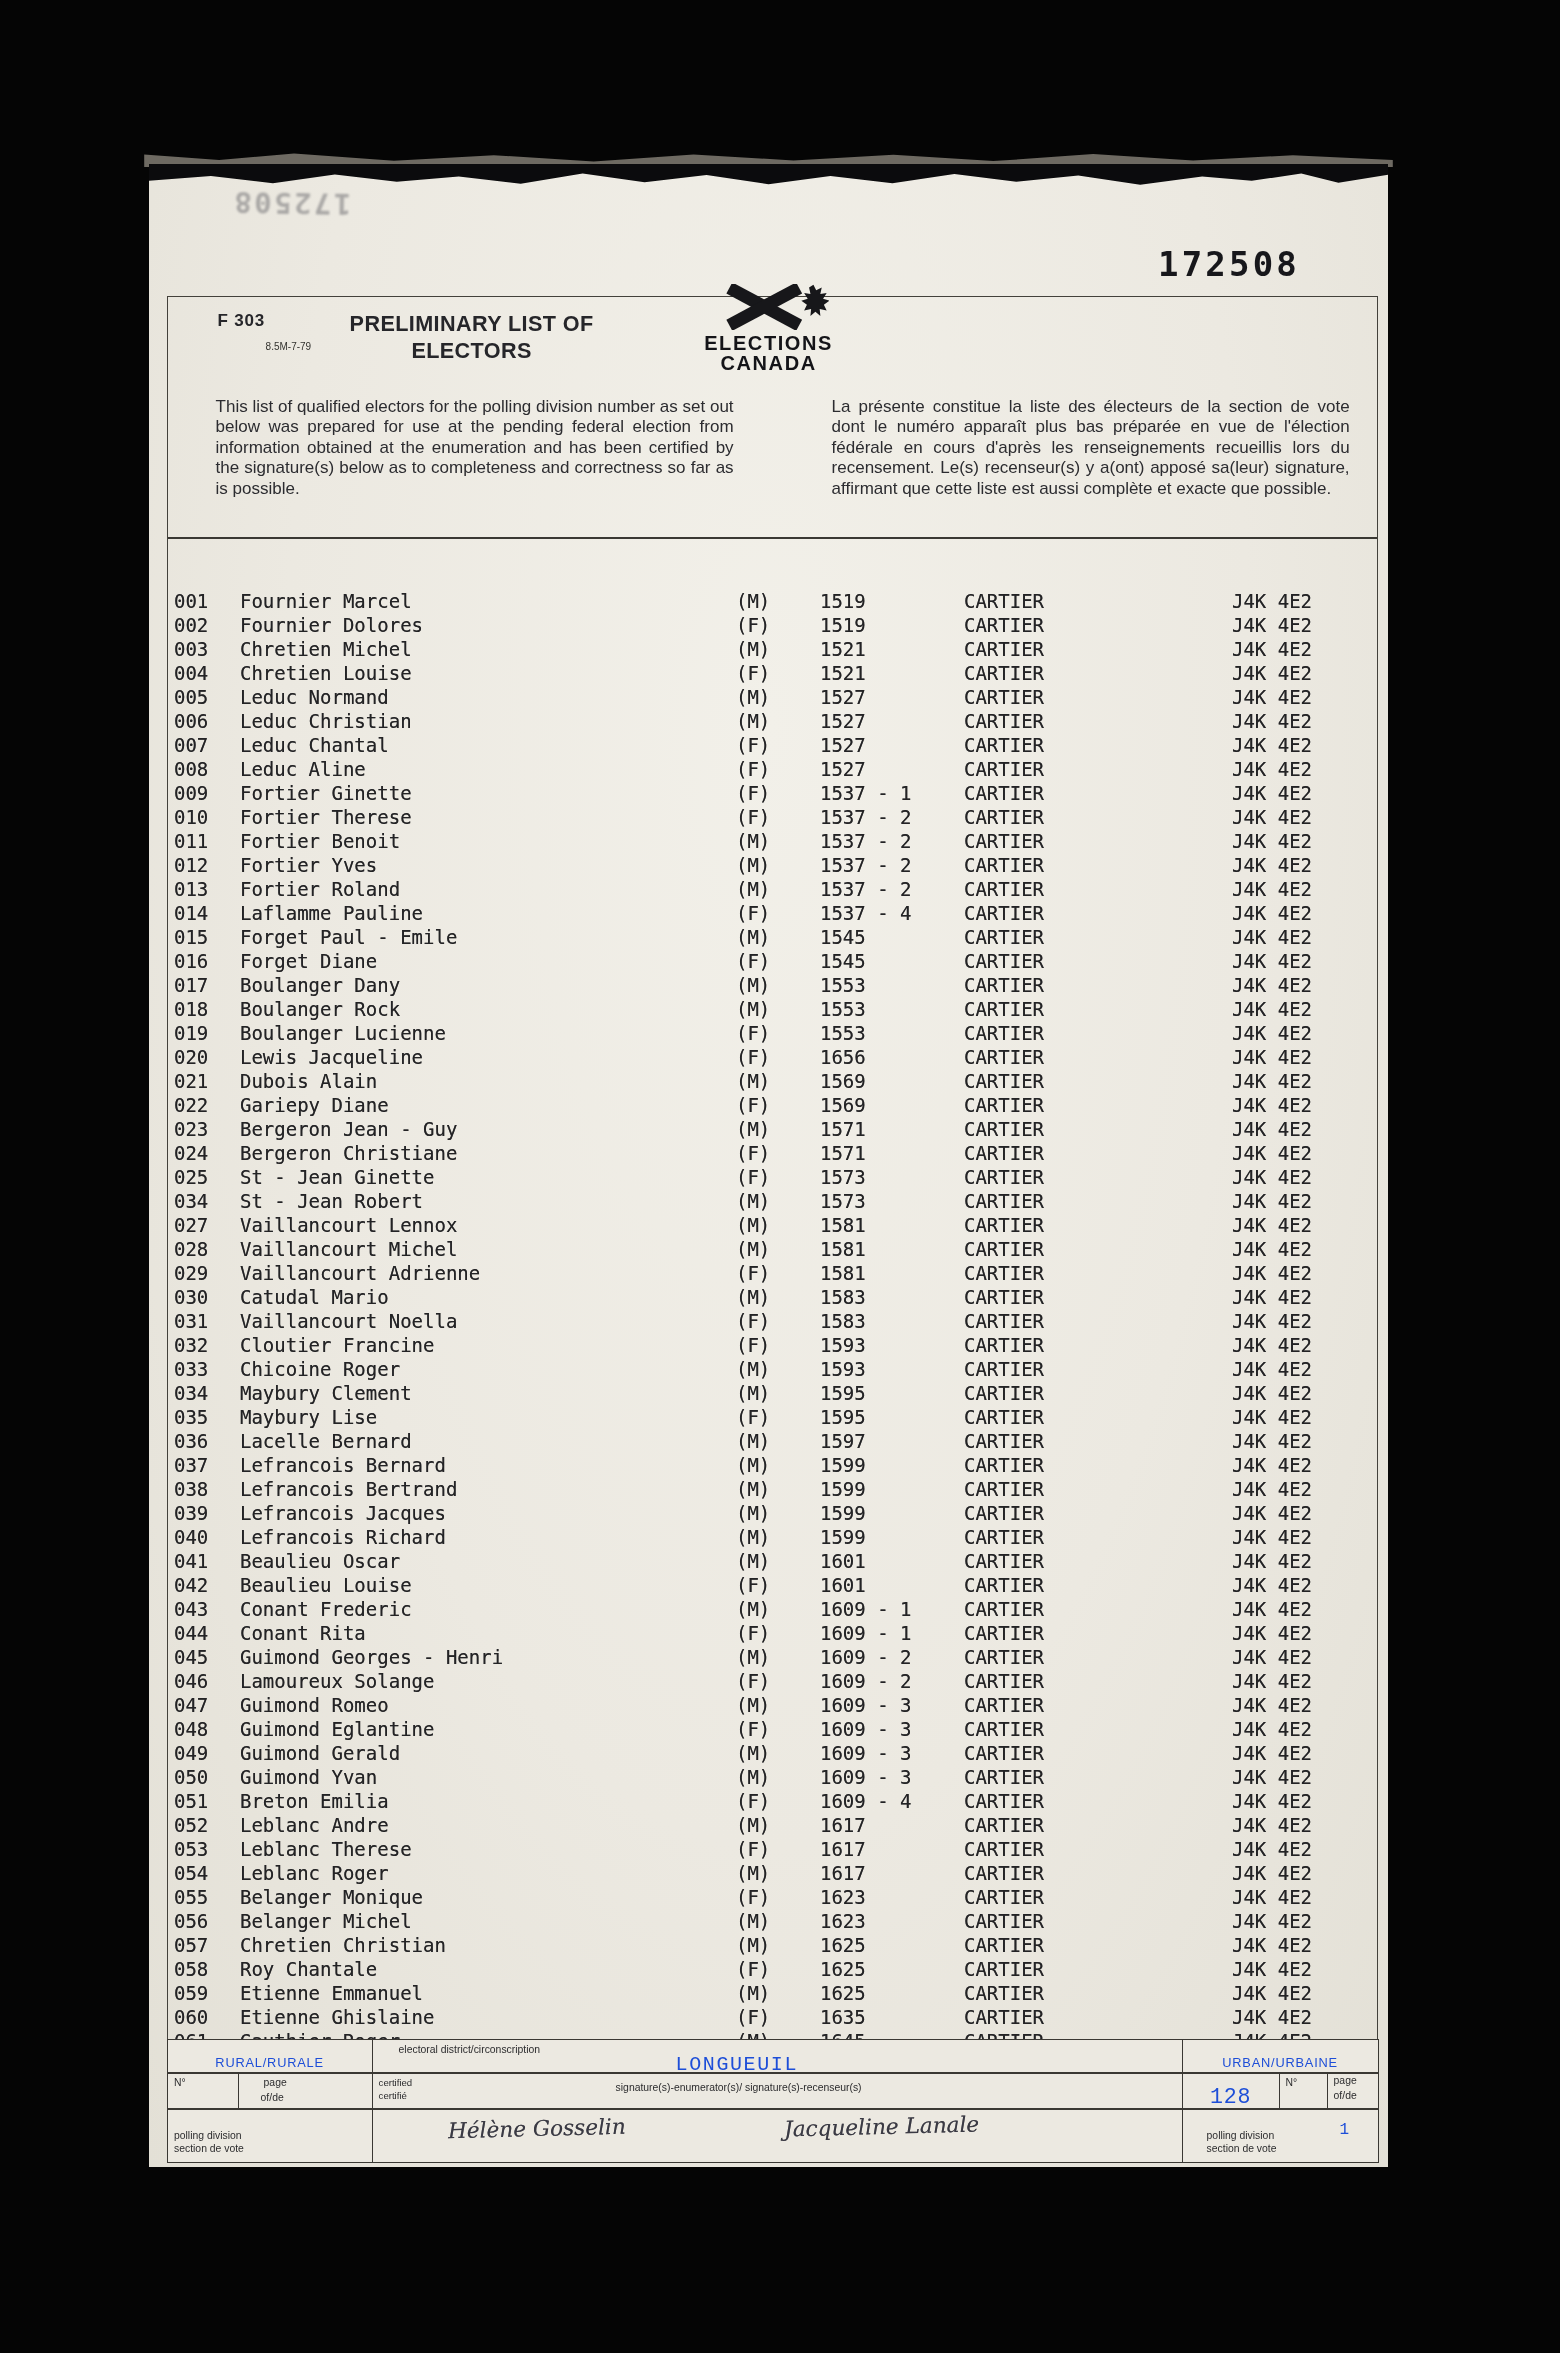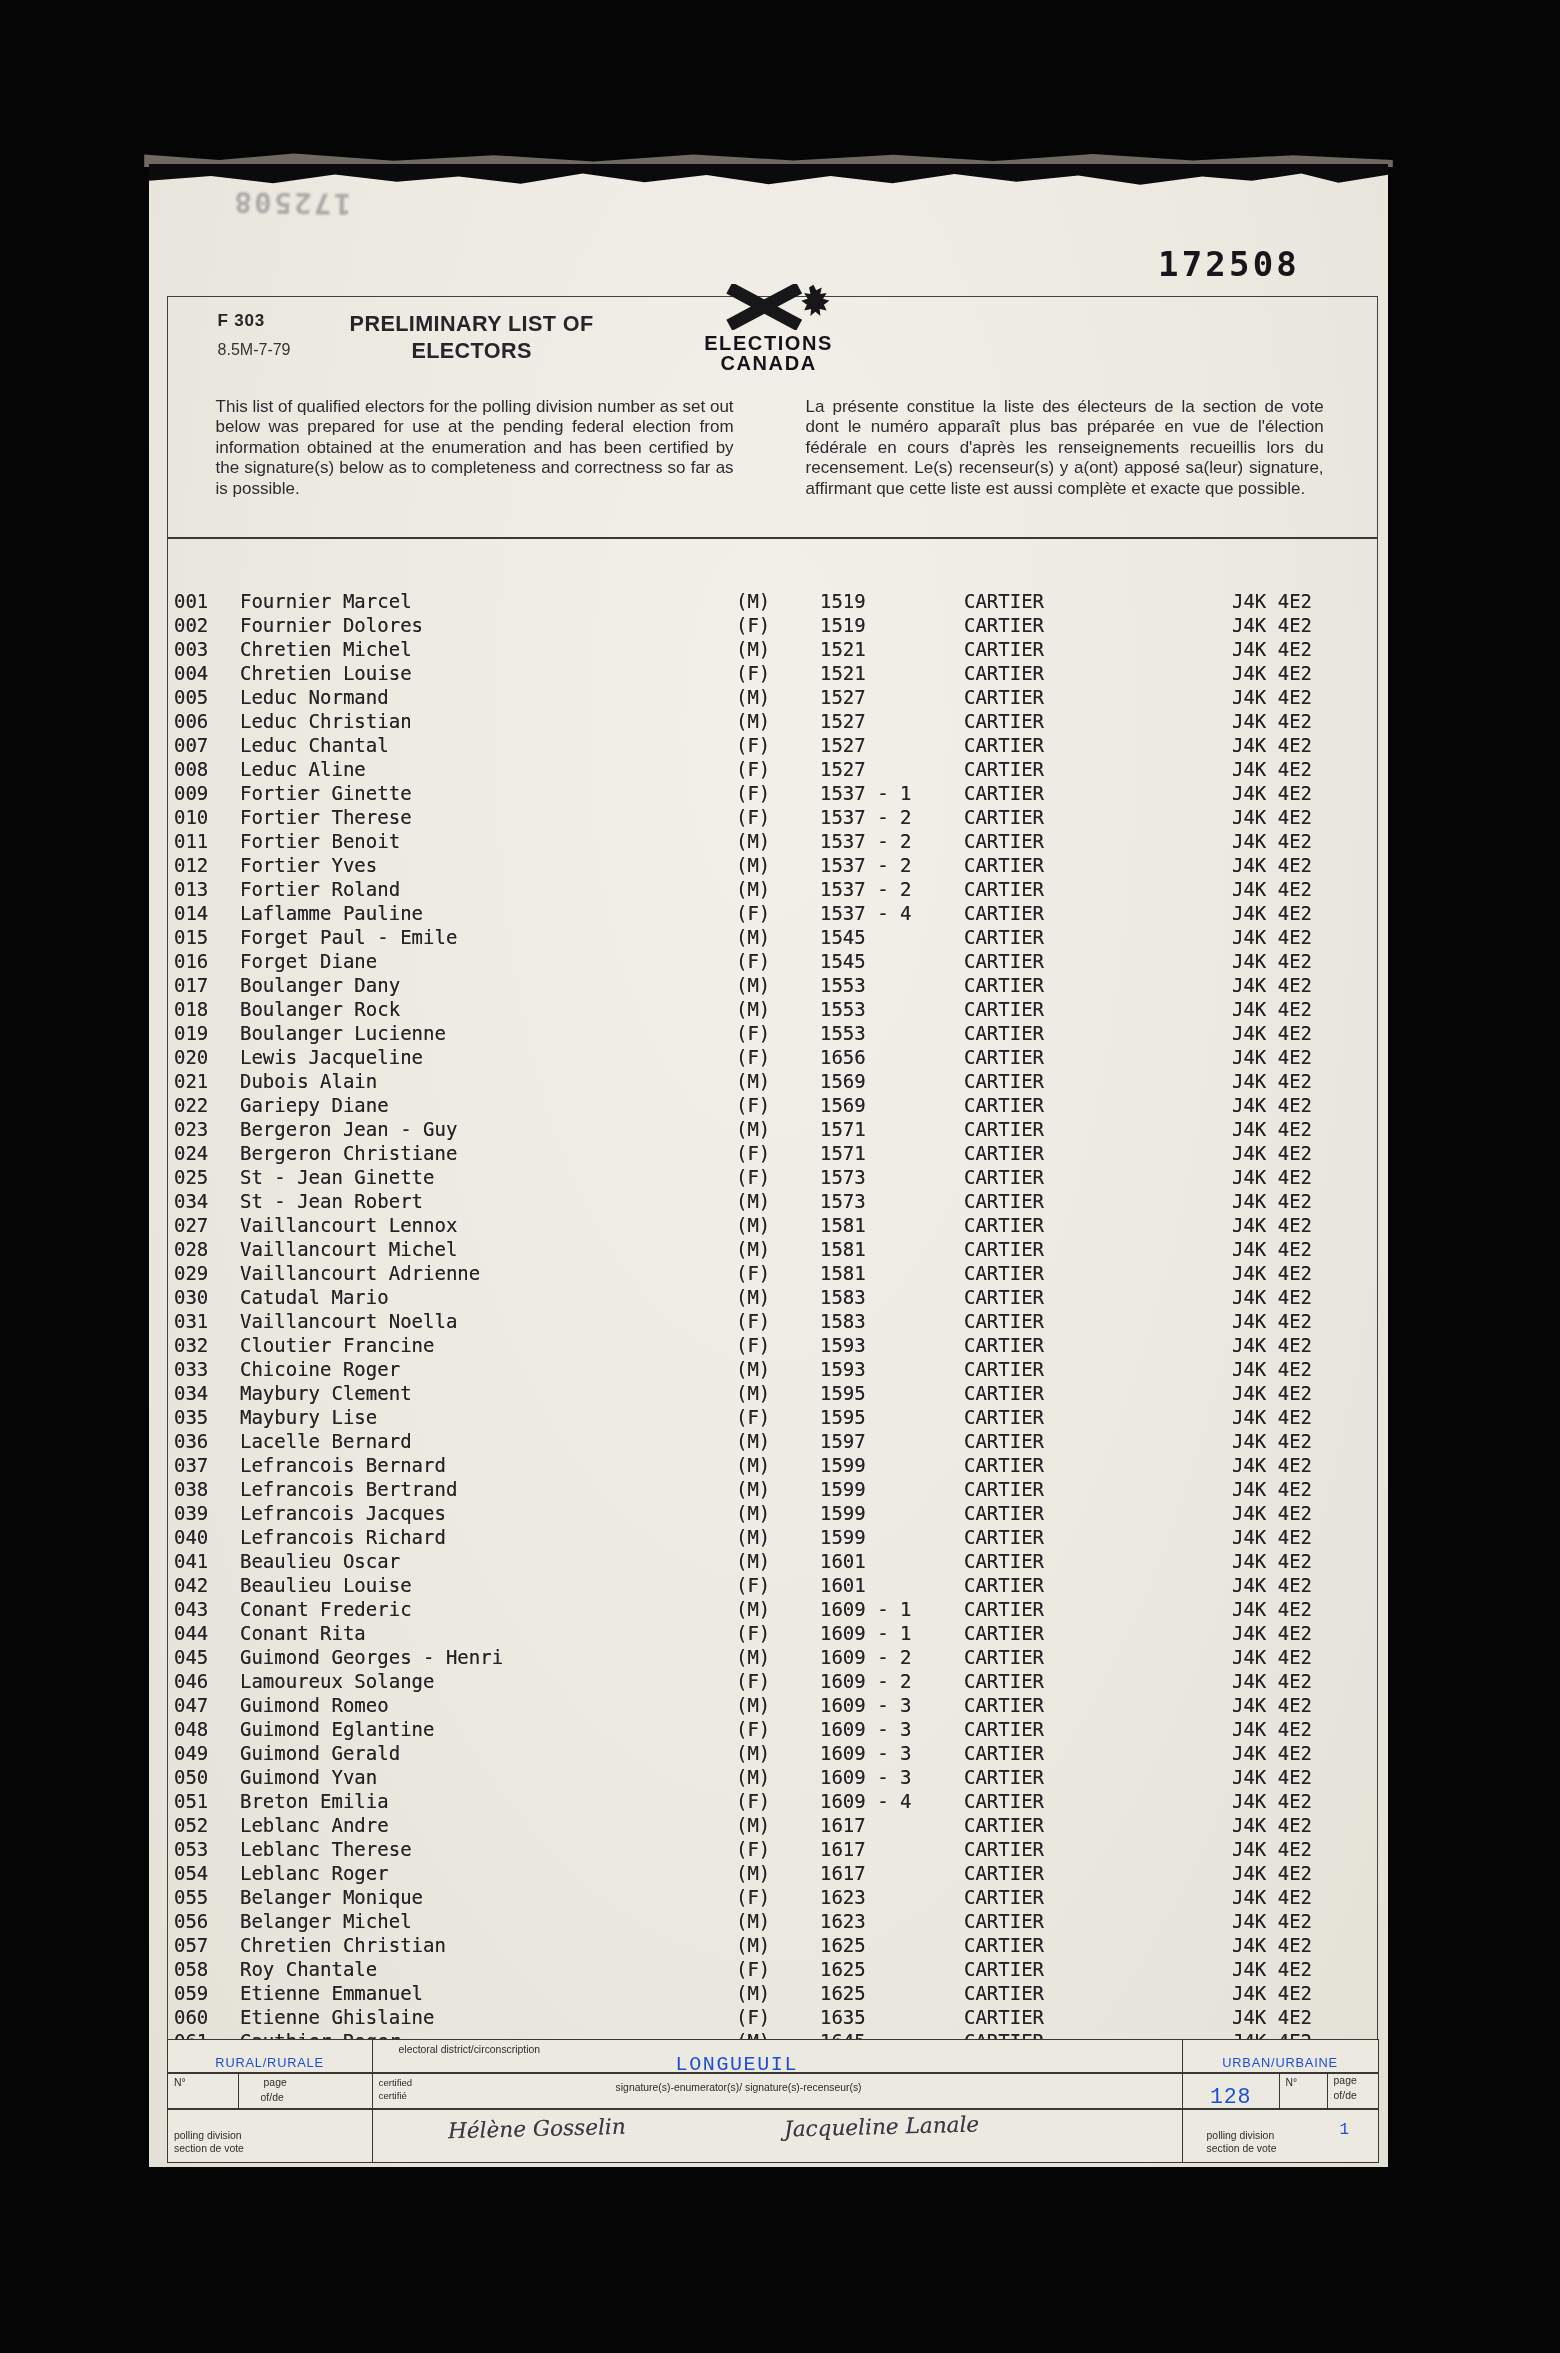--- a/index.html
+++ b/index.html
@@ -34,34 +34,34 @@
     font-weight:bold;font-size:29px;letter-spacing:2.4px;color:#4e4e55;
     transform:rotate(181deg);opacity:.42;filter:blur(0.9px);
   }
   .form-box{
     position:absolute;left:17.6px;top:132px;width:1209px;bottom:4px;
     border:1.6px solid #43413b;
   }
   .form-header{position:relative;height:240px;border-bottom:2.4px solid #3a3833;}
   .f303{position:absolute;left:50px;top:14.4px;}
   .form-number{font-size:17px;font-weight:bold;letter-spacing:0.8px;}
-  .form-code{font-size:16px;margin-top:9.6px;color:#33332f;}
+  .form-code{font-size:10px;margin-top:9.6px;color:#33332f;margin-left:48px;}
   .title-en{position:absolute;left:168px;top:12.8px;width:272px;}
   .title-fr{position:absolute;left:760px;top:12.8px;width:296px;}
   .title-en div,.title-fr div{
     font-size:21.6px;font-weight:bold;line-height:27px;letter-spacing:0.4px;text-align:center;
   }
   .logo{position:absolute;left:521px;top:-12.8px;width:160px;text-align:center;}
   .logo-text div{
     font-size:20px;font-weight:900;line-height:20px;letter-spacing:1.6px;color:#141418;
   }
   .intro{position:absolute;top:100px;width:518px;margin:0;
     font-size:17px;line-height:20.4px;text-align:justify;color:#2c2c30;}
   .intro-en{left:48px;}
-  .intro-fr{left:638px;}
+  .intro-fr{left:664px;}
   .elector-list{
     margin-top:50px;padding-left:6.4px;
     font-family:"DejaVu Sans Mono","Liberation Mono",monospace;
     font-size:19px;color:#232325;text-shadow:0 0 0.5px rgba(10,10,15,.55);
   }
   .erow{display:grid;grid-template-columns:66px 496px 84px 144px 268px 1fr;height:24px;line-height:24px;white-space:pre;}
   .footer{
     position:absolute;left:17.6px;top:1875px;width:1212px;height:124px;
     background:#ece9e1;border:1.6px solid #3a3833;box-sizing:border-box;
   }

